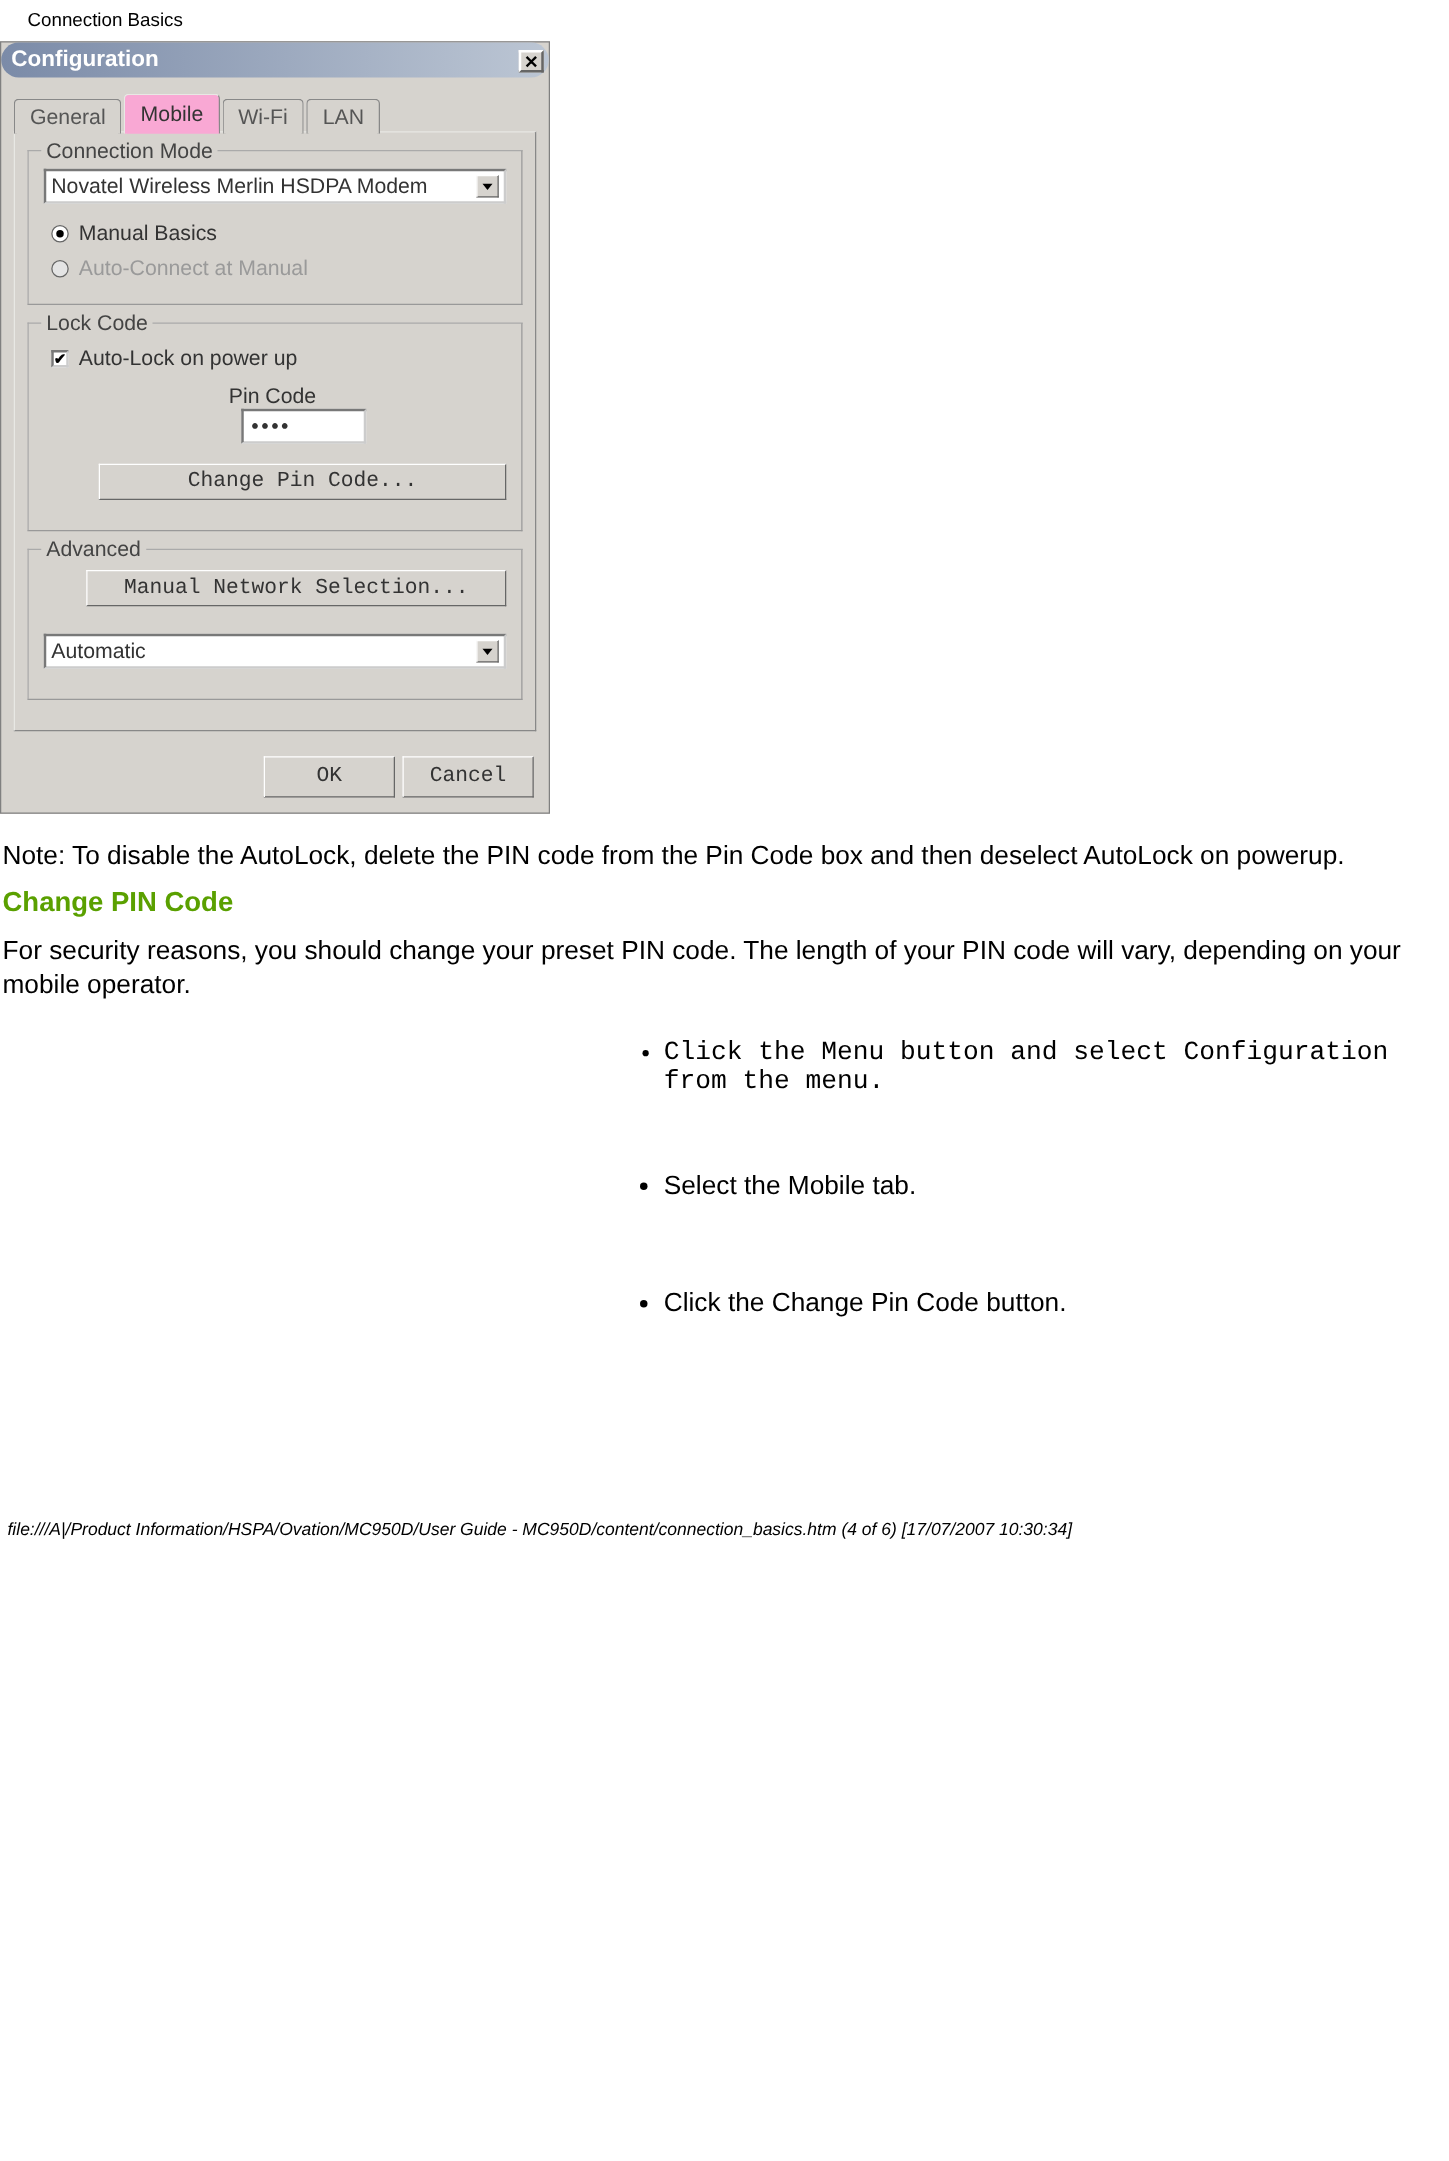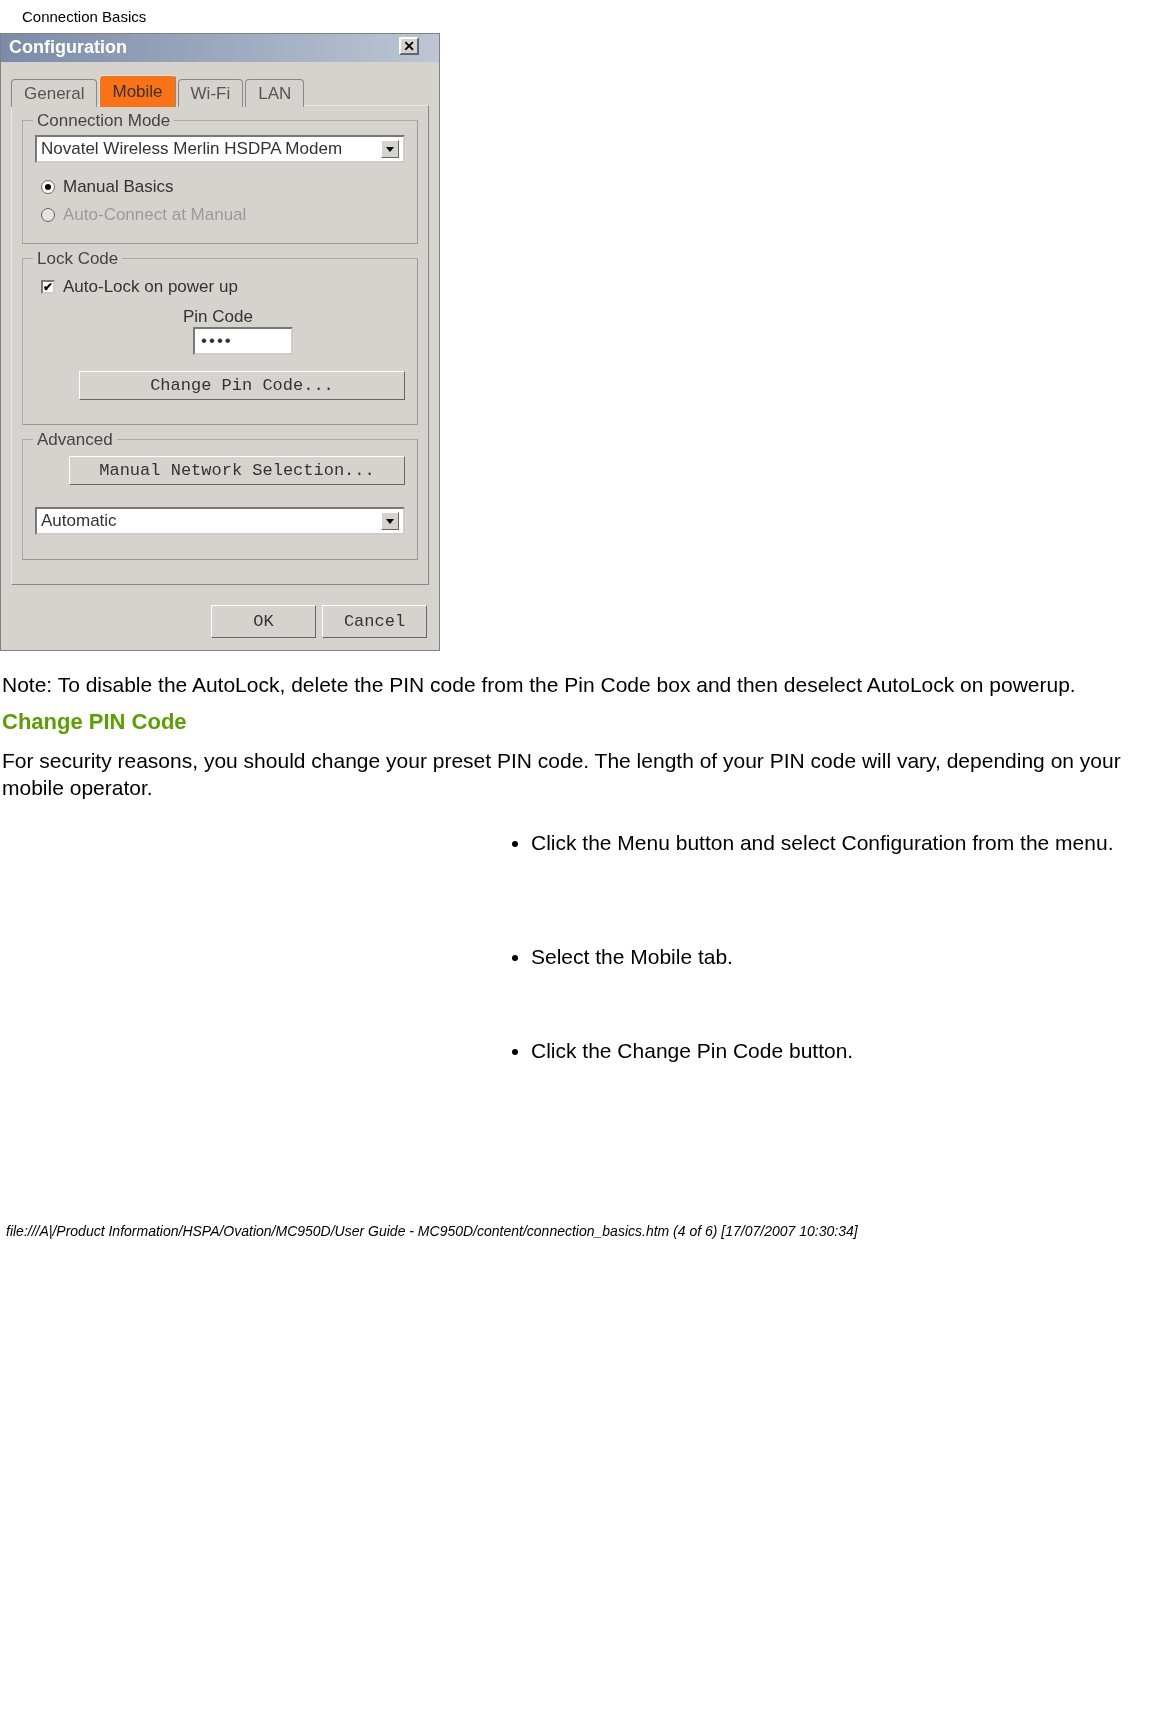--- a/index.html
+++ b/index.html
@@ -22,24 +22,25 @@
       margin: 0 0 20px 0;
       font-family: Tahoma, Arial, sans-serif;
       font-size: 17px;
       color: #333;
     }
     .titlebar {
       background: linear-gradient(to right, #7b8ba8, #bcc6d4);
       color: #fff;
       font-weight: bold;
       font-size: 18px;
-      padding: 3px 20px 4px 8px;
+      padding: 3px 4px 4px 8px;
       display: flex;
       justify-content: space-between;
-      align-items: flex-start;
+      align-items: flex-end;
+      border-radius: 14px;
     }
     .titlebar-close {
       width: 20px;
       height: 18px;
       background: #d6d3ce;
       border-top: 2px solid #fff;
       border-left: 2px solid #fff;
       border-right: 2px solid #666;
       border-bottom: 2px solid #666;
       color: #000;
@@ -66,21 +67,21 @@
       background: #d6d3ce;
       padding: 4px 12px 3px 12px;
       margin-right: 2px;
       font-size: 17px;
       cursor: pointer;
       color: #555;
       position: relative;
       top: 1px;
     }
     .tab.active {
-      background: #f97316;
+      background: #f9a8d4;
       color: #333;
       padding-top: 6px;
       padding-bottom: 5px;
       z-index: 3;
       top: 1px;
       border-color: #888;
       border-top: 1px solid #e8e8e4;
       border-left: 1px solid #e8e8e4;
     }
     .tab-panel {
@@ -235,21 +236,21 @@
       font-weight: bold;
       font-size: 22px;
       margin: 6px 0 6px 0;
     }
     .steps-wrap {
       padding-left: 505px;
       margin-top: 30px;
     }
     .steps-wrap ul { list-style: disc; padding-left: 26px; }
     .steps-wrap li { margin-bottom: 70px; font-size: 21px; }
-    .steps-wrap li:first-child { margin-bottom: 90px; }
+    .steps-wrap li:first-child { margin-bottom: 60px; font-family: Liberation Mono, monospace; }
     .steps-wrap li:last-child { margin-bottom: 0; }
     .footer {
       font-size: 14px;
       padding: 160px 0 10px 6px;
       color: #000;
       font-style: italic;
     }
   </style>
 </head>
 <body>

